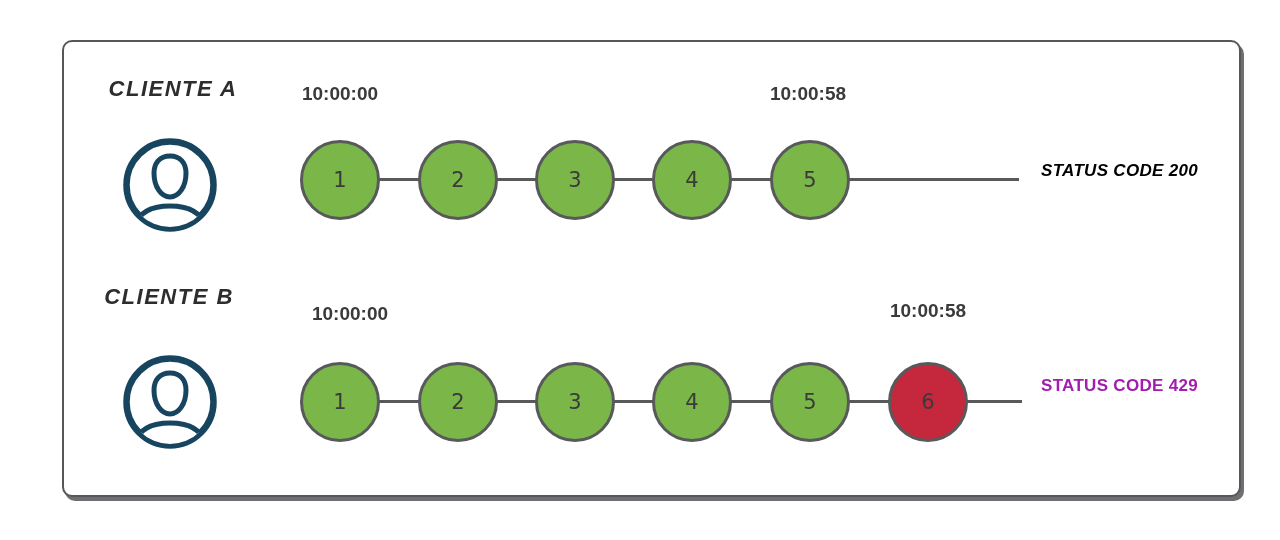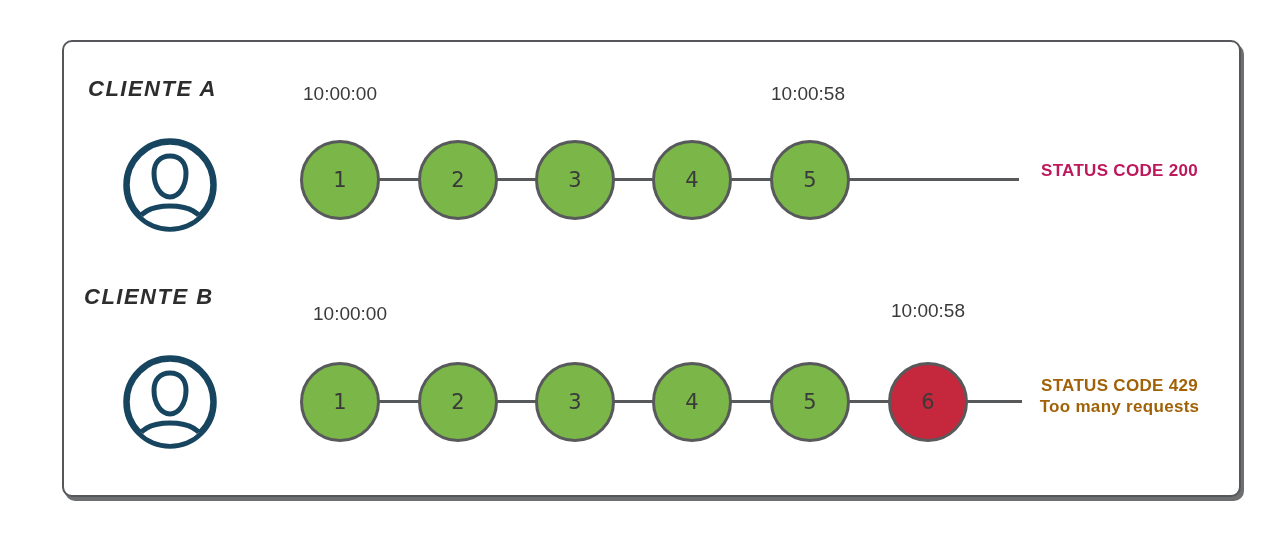--- a/index.html
+++ b/index.html
@@ -16,33 +16,33 @@
     width:1179px;height:457px;
     box-sizing:border-box;
     border:2.5px solid #56575a;
     border-radius:10px;
     background:#ffffff;
     box-shadow:3px 4px 0 #6e6f71;
   }
   .client-label{
     position:absolute;
     width:170px;
-    text-align:left;
+    text-align:center;
     font-size:22px;
     font-weight:bold;
     font-style:italic;
     letter-spacing:1.5px;
     color:#2d2d2d;
   }
   .timestamp{
     position:absolute;
     width:110px;
     text-align:center;
     font-size:19px;
-    font-weight:normal;
+    font-weight:bold;
     color:#3a3a3a;
   }
   .timeline-line{
     position:absolute;
     height:3px;
     background:#58595b;
   }
   .node{
     position:absolute;
     width:80px;height:80px;
@@ -58,22 +58,22 @@
   .node.rate-limited{background:#c5283d;}
   .status{
     position:absolute;
     width:195px;
     text-align:center;
     font-size:17px;
     font-weight:bold;
     line-height:21px;
     letter-spacing:0.3px;
   }
-  .status.ok{color:#be185d;}
-  .status.rate-limited{color:#a16207;}
+  .status.ok{color:#000000;font-style:italic;}
+  .status.rate-limited{color:#a21caf;}
   .avatar{position:absolute;width:96px;height:96px;}
 </style>
 </head>
 <body>
 
 <div class="canvas">
   <div class="frame"></div>
 
   <div class="client-label" style="left:88px;top:76px">CLIENTE A</div>
 
@@ -149,15 +149,14 @@
     </div>
   <div class="node ok" style="left:770px;top:362px">
     <span>5</span>
     </div>
   <div class="node rate-limited" style="left:888px;top:362px">
     <span>6</span>
     </div>
 
   <div class="status rate-limited" style="left:1022px;top:375px">
     <div>STATUS CODE 429</div>
-    <div>Too many requests</div>
   </div>
 </div>
 
 </body></html>

